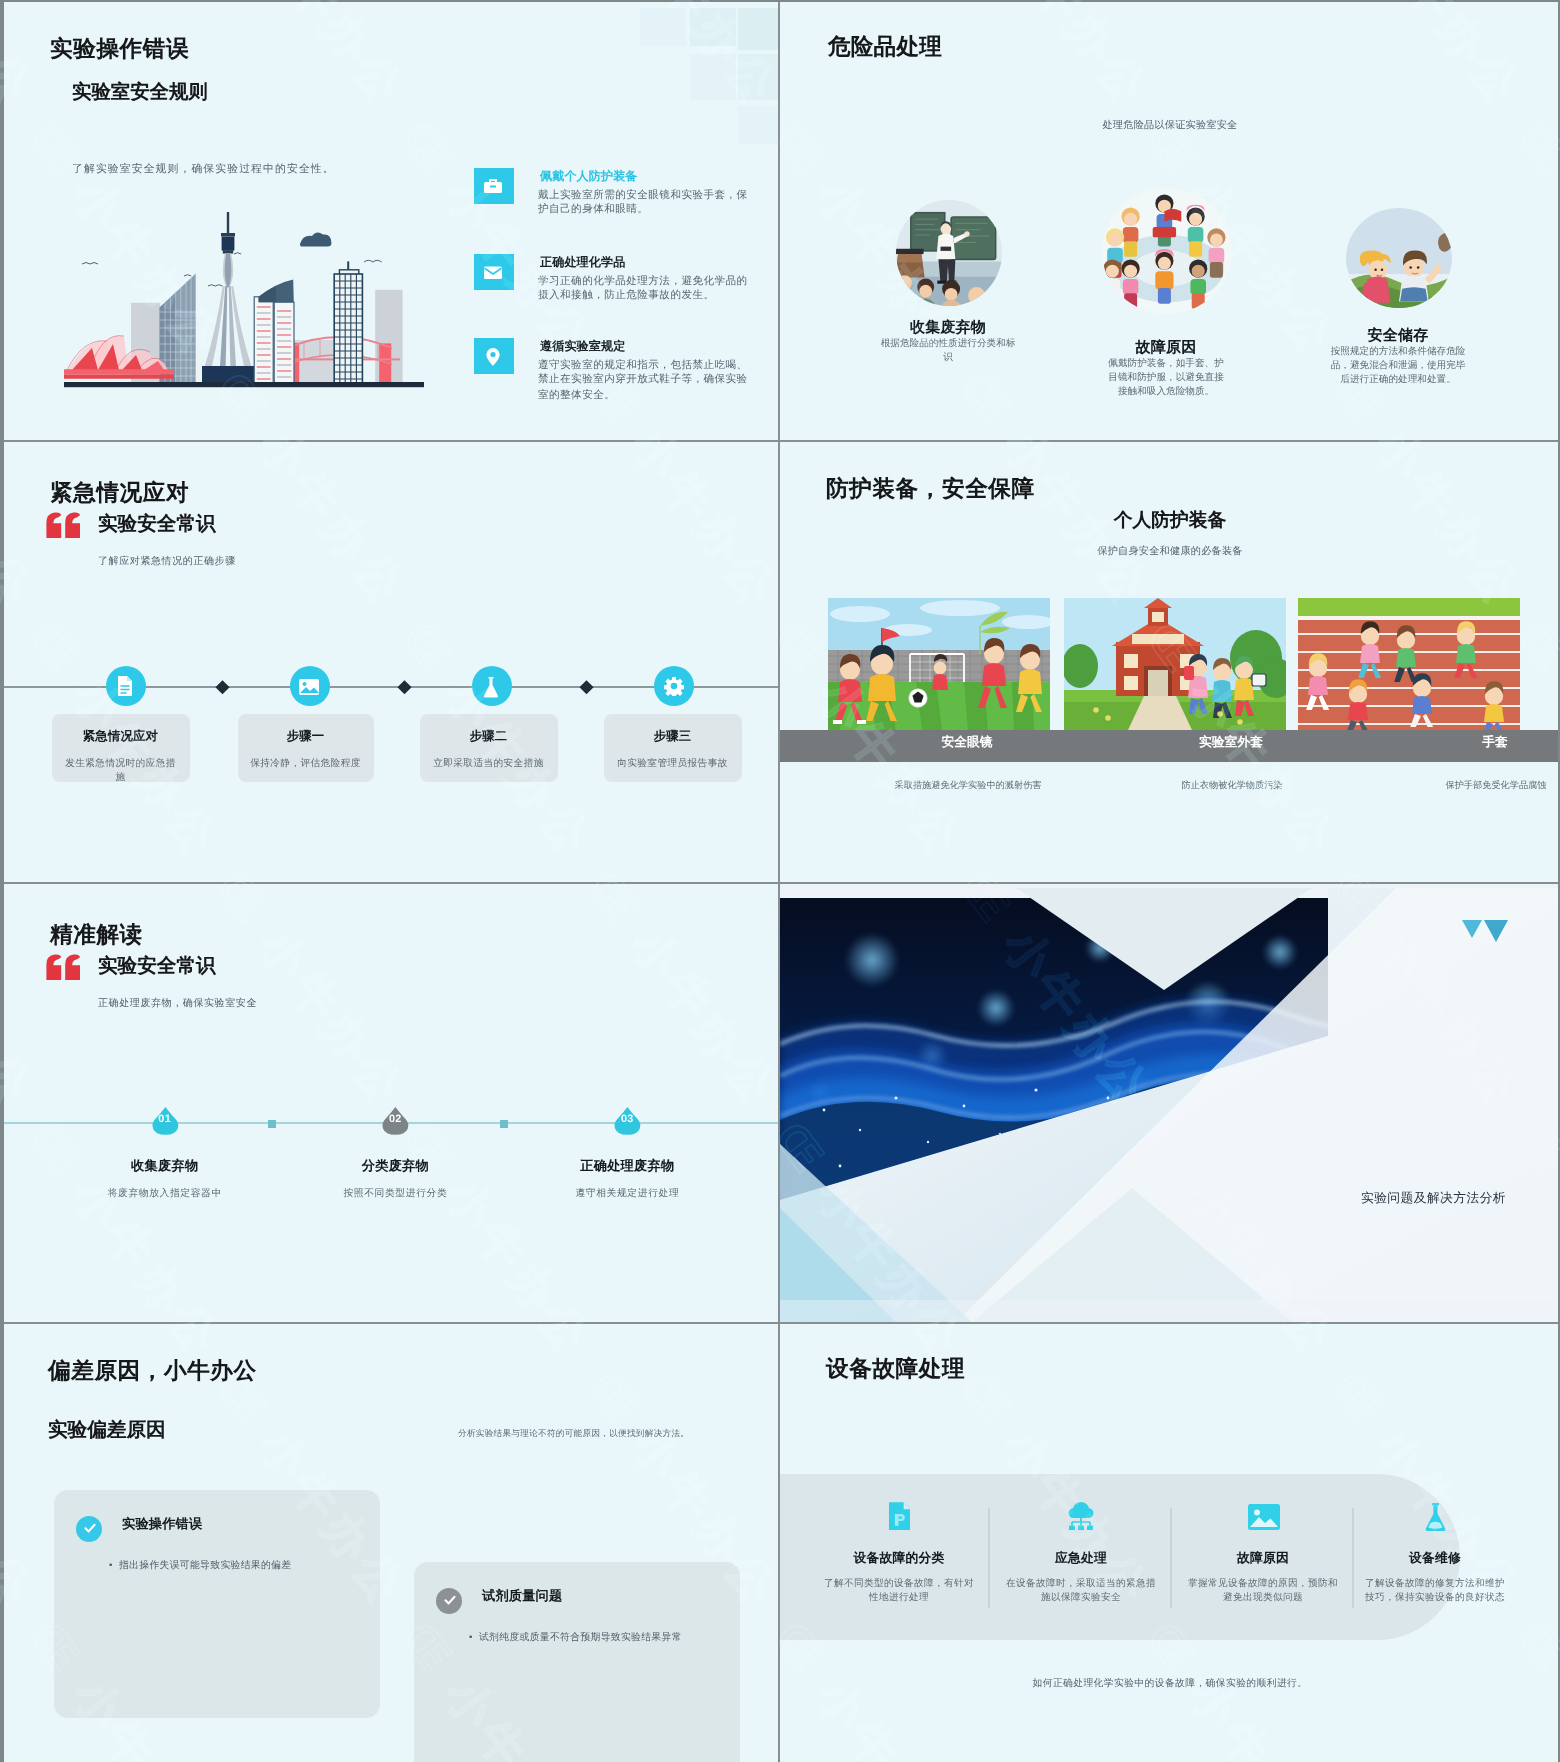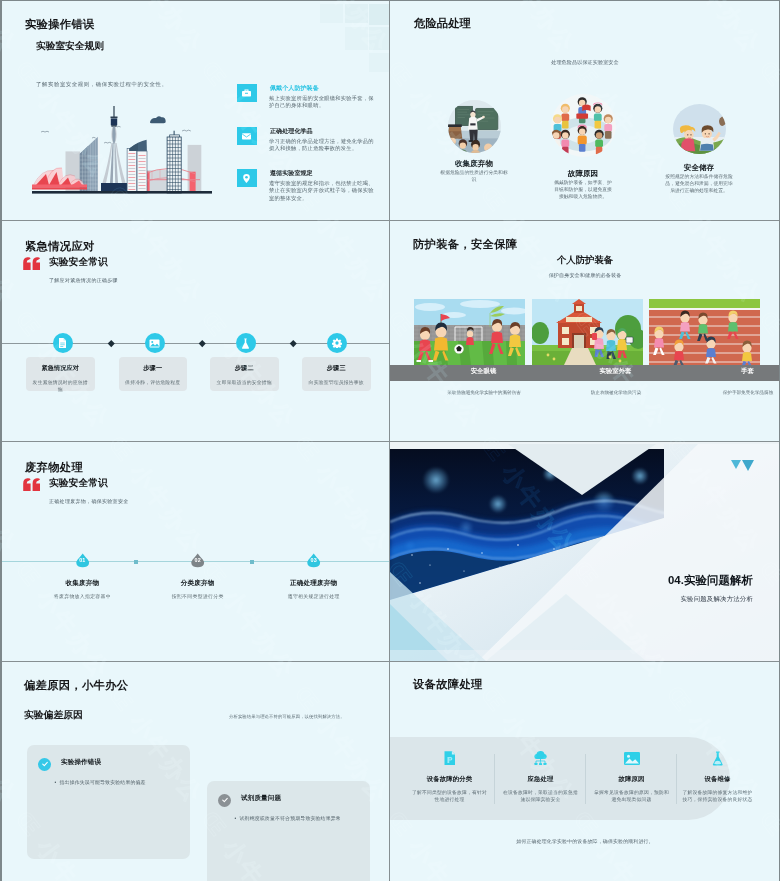--- a/index.html
+++ b/index.html
@@ -655,21 +655,21 @@
   <div class="band"></div>
   <div class="pt" style="left:34px;">安全眼镜</div>
   <div class="pt" style="left:166px;">实验室外套</div>
   <div class="pt" style="left:298px;">手套</div>
   <div class="pb" style="left:14px;">采取措施避免化学实验中的溅射伤害</div>
   <div class="pb" style="left:146px;">防止衣物被化学物质污染</div>
   <div class="pb" style="left:278px;">保护手部免受化学品腐蚀</div>
 </div>
 
 <div class="slide" id="s5">
-  <div class="title">废弃物处理</div>
+  <div class="title">精准解读</div>
   <div class="quote"><svg width="19" height="13" viewBox="0 0 19 13">
           <path d="M1.2 13 V5.4 Q1.2 .8 5.4 .3 Q8.2 0 8.6 1.6 L7.2 2.6 Q4.6 3.1 4.7 5.6 H8.6 V13 Z" fill="#e2353f"></path>
           <path d="M10.6 13 V5.4 Q10.6 .8 14.8 .3 Q17.6 0 18 1.6 L16.6 2.6 Q14 3.1 14.1 5.6 H18 V13 Z" fill="#e2353f"></path>
         </svg></div>
   <div class="sub">实验安全常识</div>
   <div class="lead">正确处理废弃物，确保实验室安全</div>
   <div class="axis"></div>
   <div class="pdot" style="left:132px;"></div>
   <div class="pdot" style="left:248px;"></div>
   <div class="pin" style="left:72.7px;"><svg width="15.4" height="15" viewBox="0 0 22 22">
@@ -780,21 +780,20 @@
     <path d="M0 130 L96 219 H0 Z" fill="#c7e3ef" opacity=".8"></path>
     <path d="M0 162 L58 219 H0 Z" fill="#a8d9ea" opacity=".85"></path>
     <path d="M96 219 L176 152 L256 219 Z" fill="#d9e9f0" opacity=".55"></path>
     <path d="M0 208 H389 V219 H0 Z" fill="#eff5f8" opacity=".45"></path>
 
   </svg>
   <svg class="logo" width="24" height="18" viewBox="0 0 24 18">
         <path d="M0 0 H10 L5 9 Z" fill="#4fb8d8"></path>
         <path d="M11 0 H23 L17 11 Z" fill="#3fa8cc"></path>
       </svg>
-  <div class="title">04.实验问题解析</div>
   <div class="sub">实验问题及解决方法分析</div>
 </div>
 
 <div class="slide" id="s7">
   <div class="title">偏差原因，小牛办公</div>
   <div class="hd">实验偏差原因</div>
   <div class="note">分析实验结果与理论不符的可能原因，以便找到解决方法。</div>
   <div class="dcard" style="left:25px;top:83px;">
     <div class="ci" style="background:#35c8e8;">
           <svg width="8" height="8" viewBox="0 0 14 14">

